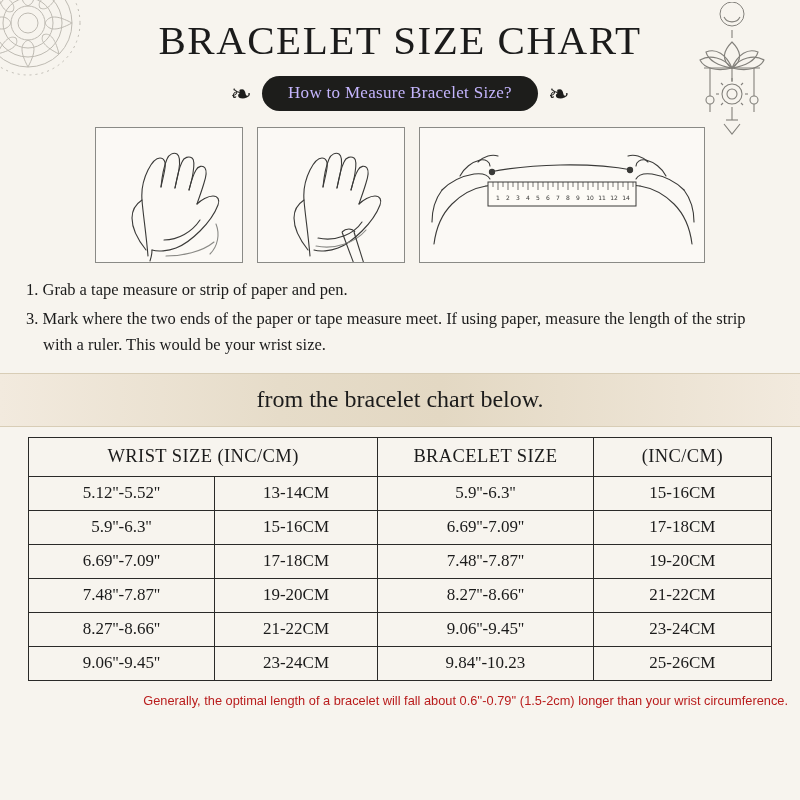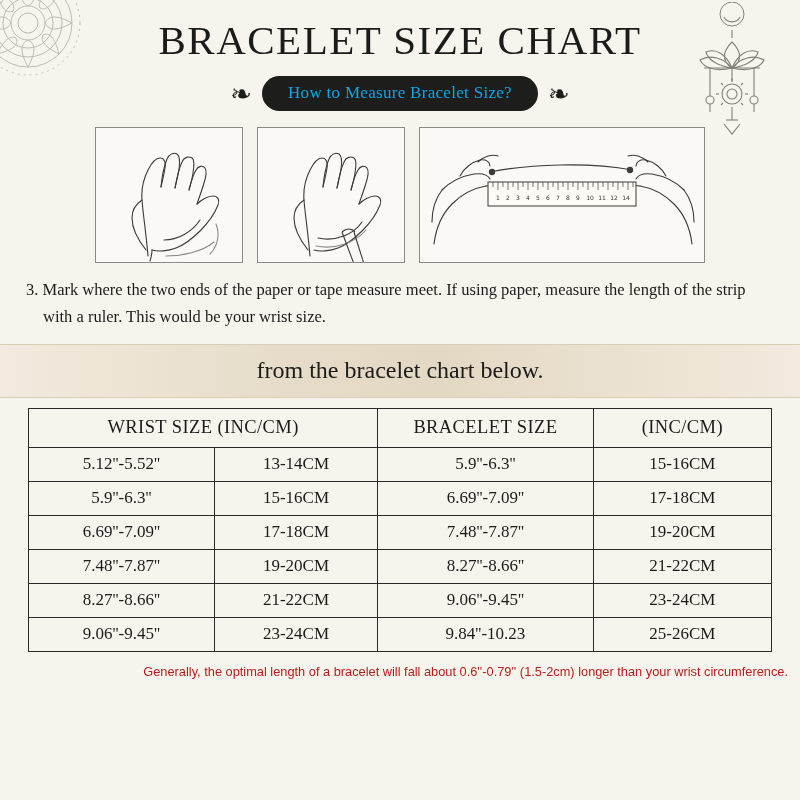--- a/index.html
+++ b/index.html
@@ -57,21 +57,21 @@
   
   .banner-row {
     display: flex;
     align-items: center;
     justify-content: center;
     margin-top: 12px;
     gap: 10px;
   }
   .banner-pill {
     background: #1d1d1b;
-    color: #0ea5e9;
+    color: #c4b5fd;
     border-radius: 18px;
     padding: 7px 26px 8px 26px;
     font-size: 17px;
     letter-spacing: .3px;
     font-family: "Liberation Serif", serif;
   }
   .swirl {
     font-size: 26px;
     color: #1d1d1b;
     line-height: 1;
@@ -355,20 +355,24 @@
               <text x="194" y="72">12</text>
             <text x="206" y="72">14</text>
           </g>
         </g>
       </svg>
     </div>
   </div>
 
   <ul class="steps">
     <li>
+      <span class="num">1.</span>
+      <span>Grab a tape measure or strip of paper and pen.</span>
+    </li>
+    <li>
       <span class="num">3.</span>
       <span>Mark where the two ends of the paper or tape measure meet. If using paper, measure the length of the strip with a ruler. This would be your wrist size.</span>
     </li>
   </ul>
 
   <div class="match-band">
     <div class="l2">from the bracelet chart below.</div>
   </div>
 
   <div class="table-wrap">

